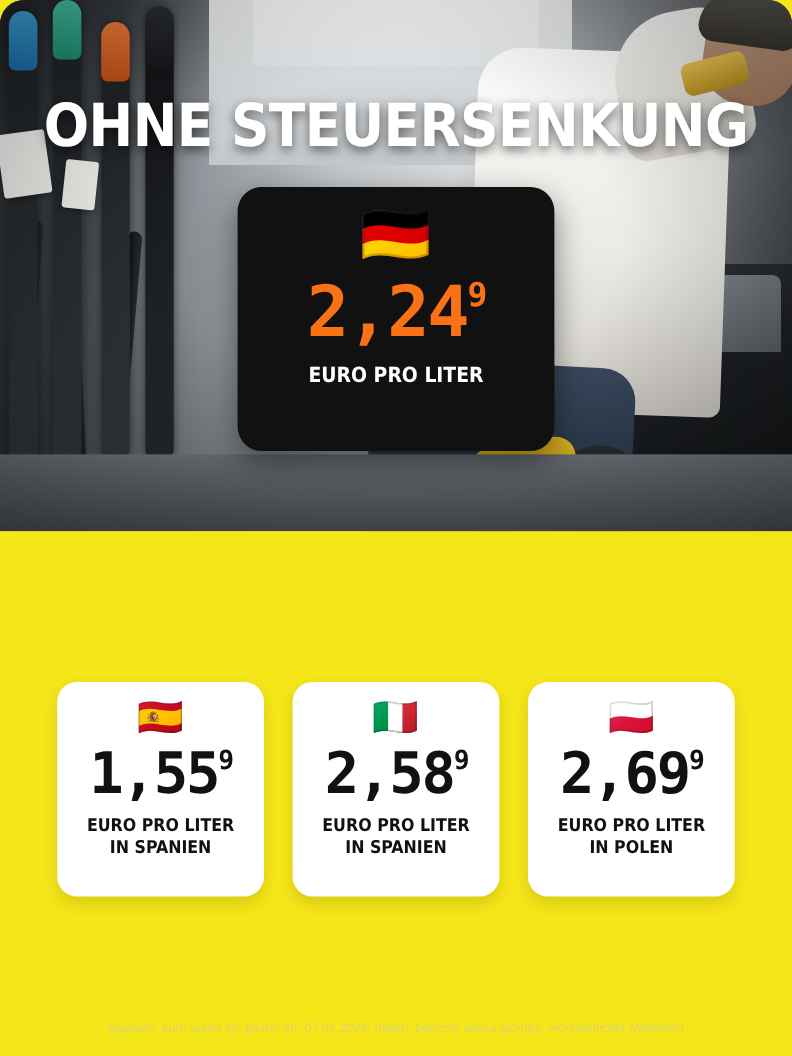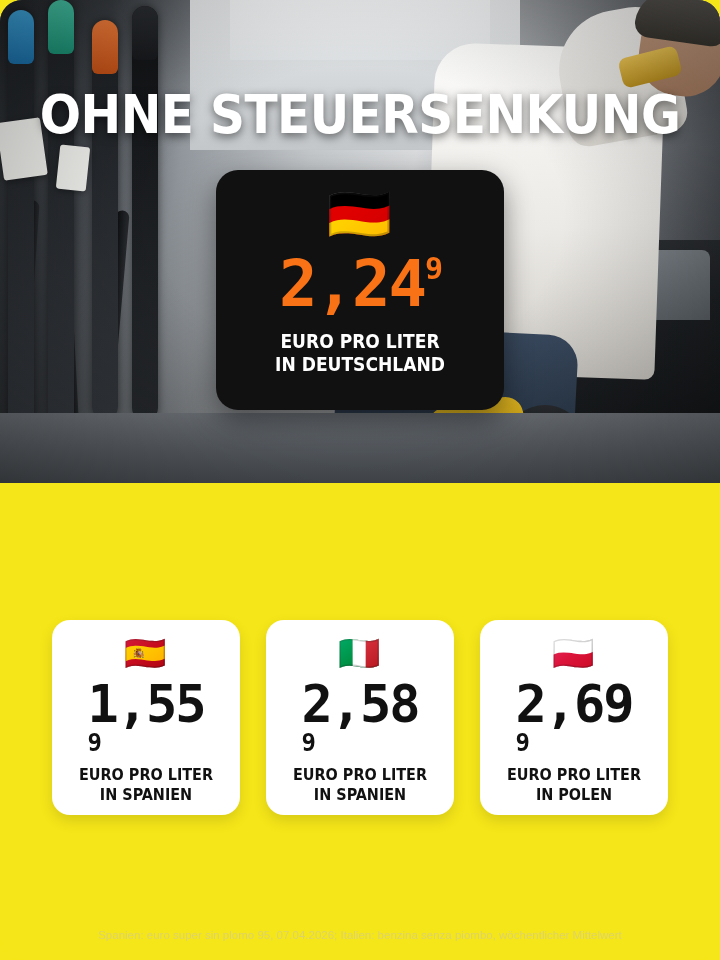--- a/index.html
+++ b/index.html
@@ -206,21 +206,21 @@
     display:flex; justify-content:space-between;
   }
   .card-white {
     width:188px; height:195px;
     background:#ffffff;
     border-radius:18px;
     box-shadow:0 6px 14px rgba(0,0,0,.12);
     display:flex; flex-direction:column; align-items:center;
     padding-top:16px;
   }
-  .card-white .price { color:#111111; margin-top:8px;flex-direction:column; }
+  .card-white .price { color:#111111; margin-top:8px; }
   .card-white .price-main { font-size:52px; }
   .card-white .price-sup { font-size:24px; margin-top:1px; }
   .card-white .card-caption { color:#111111; font-size:16px; margin-top:10px; }
 
   
   .footnote {
     position:absolute; left:0; bottom:16px; width:720px;
     text-align:center;
     color:#ddd26a;
     font-size:11.5px;
@@ -275,21 +275,20 @@
   <div class="headline-top">OHNE STEUERSENKUNG</div>
 
   <div class="card-black">
     <div class="flag-big">🇩🇪</div>
     <div class="price">
       <span class="price-main">2,24</span>
       <span class="price-sup">9</span>
     </div>
     <div class="card-caption">
       <div>EURO PRO LITER</div>
-      <div>IN DEUTSCHLAND</div>
     </div>
   </div>
 
   <div class="yellow"></div>
 
 
   <div class="cards-row">
 
     <div class="card-white">
       <div class="flag-small">🇪🇸</div>

